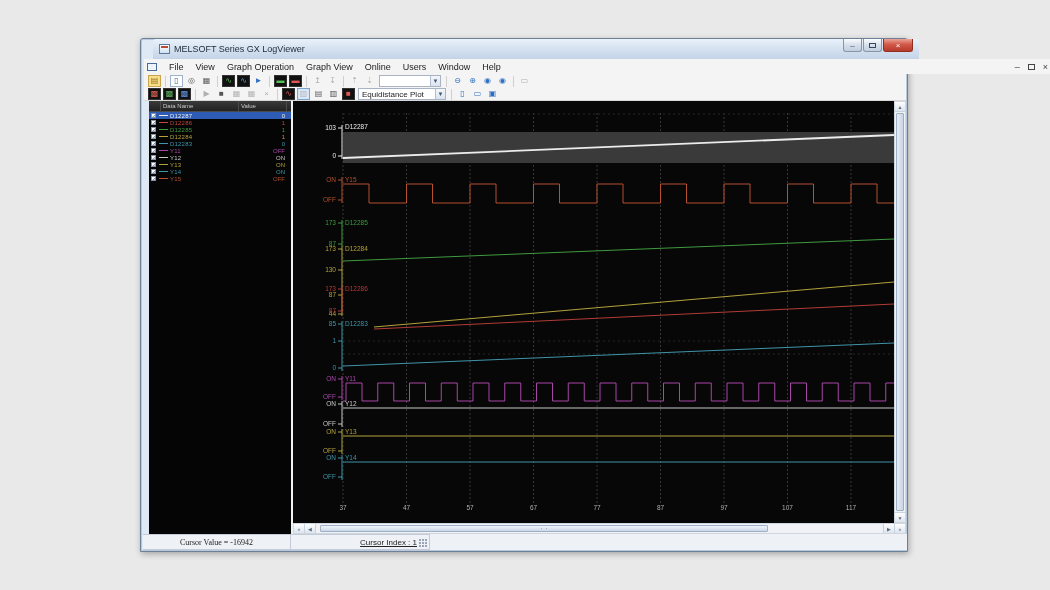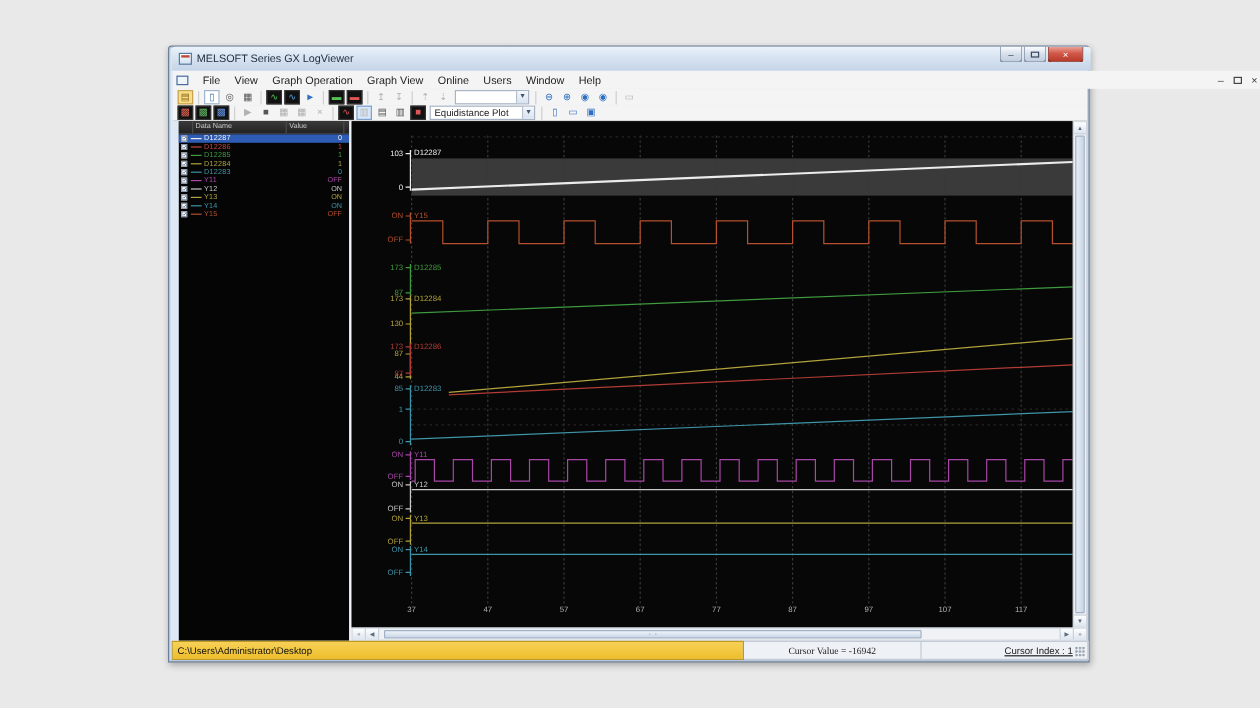--- a/index.html
+++ b/index.html
@@ -1,21 +1,21 @@
 <!DOCTYPE html>
 <html><head>
 <meta charset="utf-8">
 <style>
   * { box-sizing: border-box; margin: 0; padding: 0; }
   html,body { width:1050px; height:590px; background:#e9e9e9; font-family:"Liberation Sans","DejaVu Sans",sans-serif; overflow:hidden; }
   .window { position:absolute; left:140px; top:38px; width:768px; height:514px;
             background:#dfe9f5; border:1px solid #6e8096; border-radius:3px 3px 0 0;
             box-shadow:0 0 0 1px #b9c9dd inset, 1px 2px 6px rgba(0,0,0,.3); }
   
-  .titlebar { position:absolute; left:2px; top:0; width:100%; height:20px; display:flex; align-items:center;
+  .titlebar { position:absolute; left:12px; top:0; width:100%; height:20px; display:flex; align-items:center;
               padding:0 6px; background:linear-gradient(#eaf2fb,#d3e0ef 55%,#c4d4e8); border-radius:3px 3px 0 0; }
   .app-icon { width:11px; height:10px; background:linear-gradient(#fff,#cfe0f2); border:1px solid #5a7aa0; margin-right:4px; position:relative; }
   .app-icon::after{ content:""; position:absolute; left:1px; top:1px; right:1px; height:2px; background:#c04a3a; }
   .title-text { font-size:9px; color:#1c2a3a; }
   .caption-btns { position:absolute; right:6px; top:0; display:flex; }
   .cap-btn { width:19px; height:13px; border:1px solid #8795a8; border-top:none; background:linear-gradient(#fbfdfe,#d6dfeb 50%,#c3cfdf);
              border-radius:0 0 3px 3px; margin-left:1px; display:flex; align-items:center; justify-content:center; font-size:8px; color:#38475c; }
   .cap-btn.close { width:30px; background:linear-gradient(#eba396,#d2594a 45%,#b83a2b); border-color:#8e2f22; color:#fff; }
   .max-glyph { width:7px; height:5px; border:1px solid #38475c; }
   
@@ -359,21 +359,20 @@
     <div class="hs-track">
       <div class="hs-thumb">
           <div class="hs-grip"></div>
         </div>
     </div>
     <div class="hs-btn right">▶</div>
     <div class="hs-btn right">»</div>
   </div>
 
   <div class="statusbar">
-    <div class="sb-path">C:\Users\Administrator\Desktop</div>
     <div class="sb-cell sb-val">Cursor Value = -16942</div>
     <div class="sb-cell sb-idx">
       <span>Cursor Index : 1</span>
       <span class="grip"></span>
     </div>
   </div>
 
 </div>
 
 </body></html>

